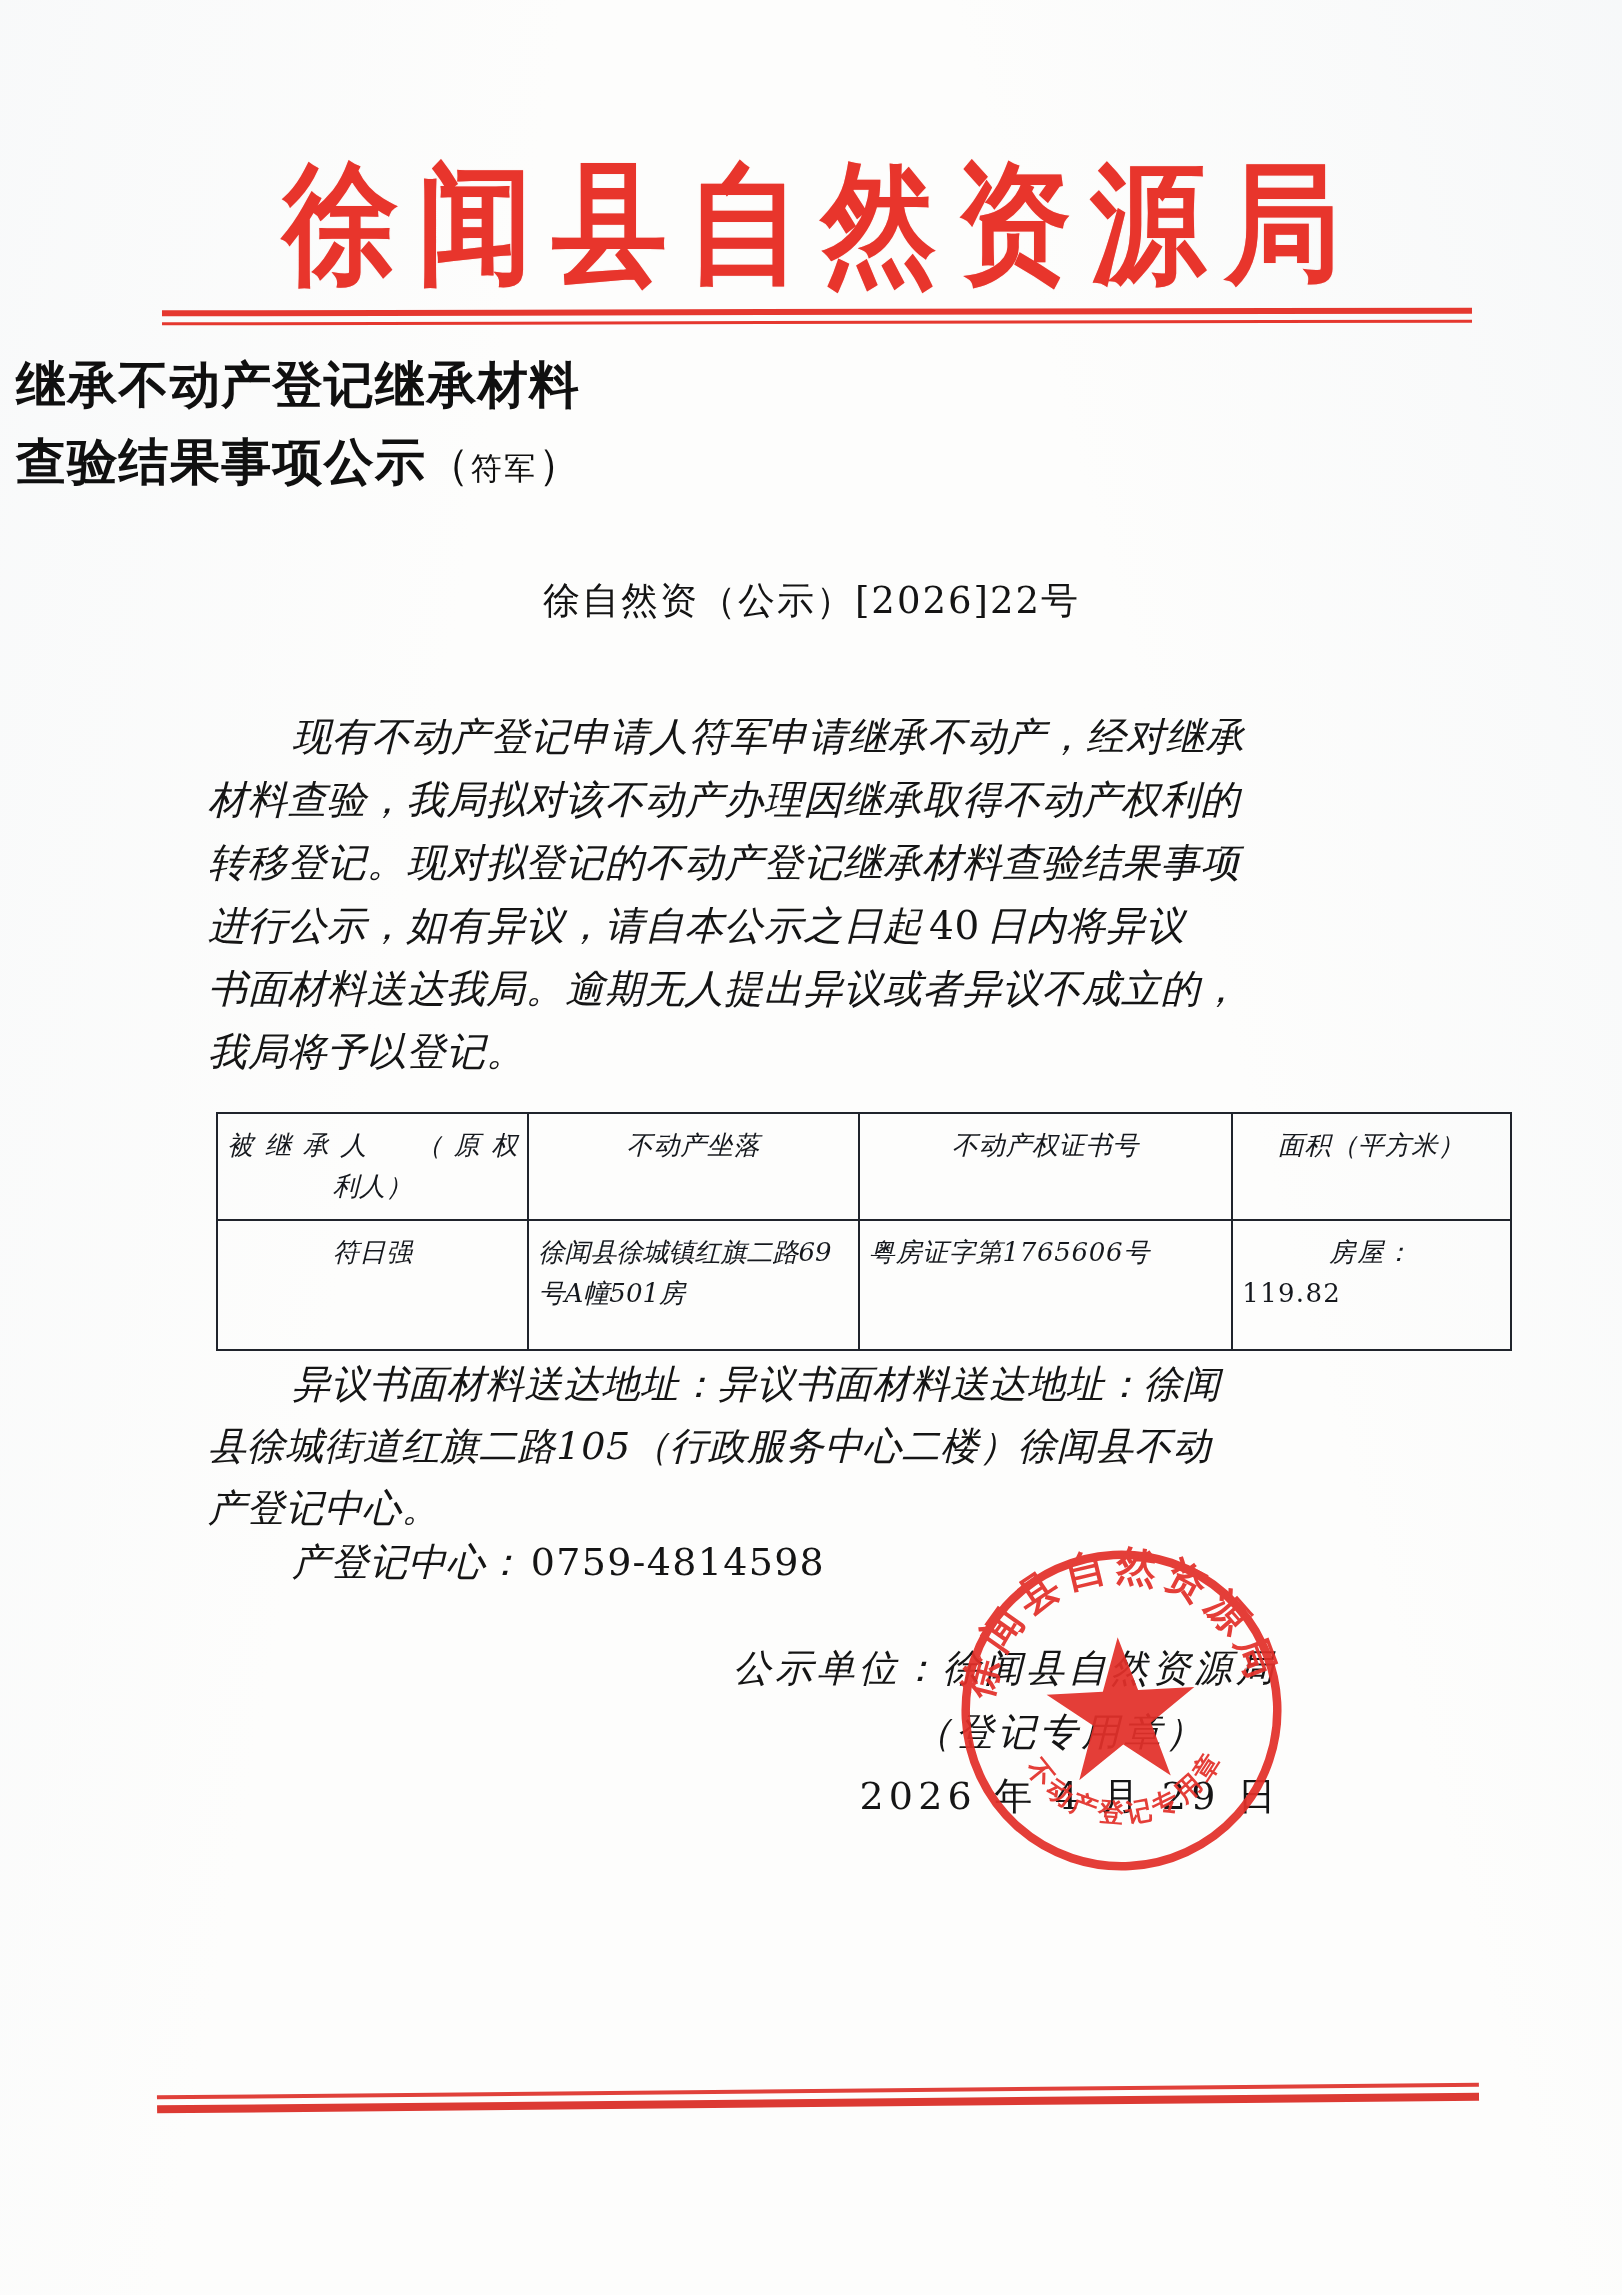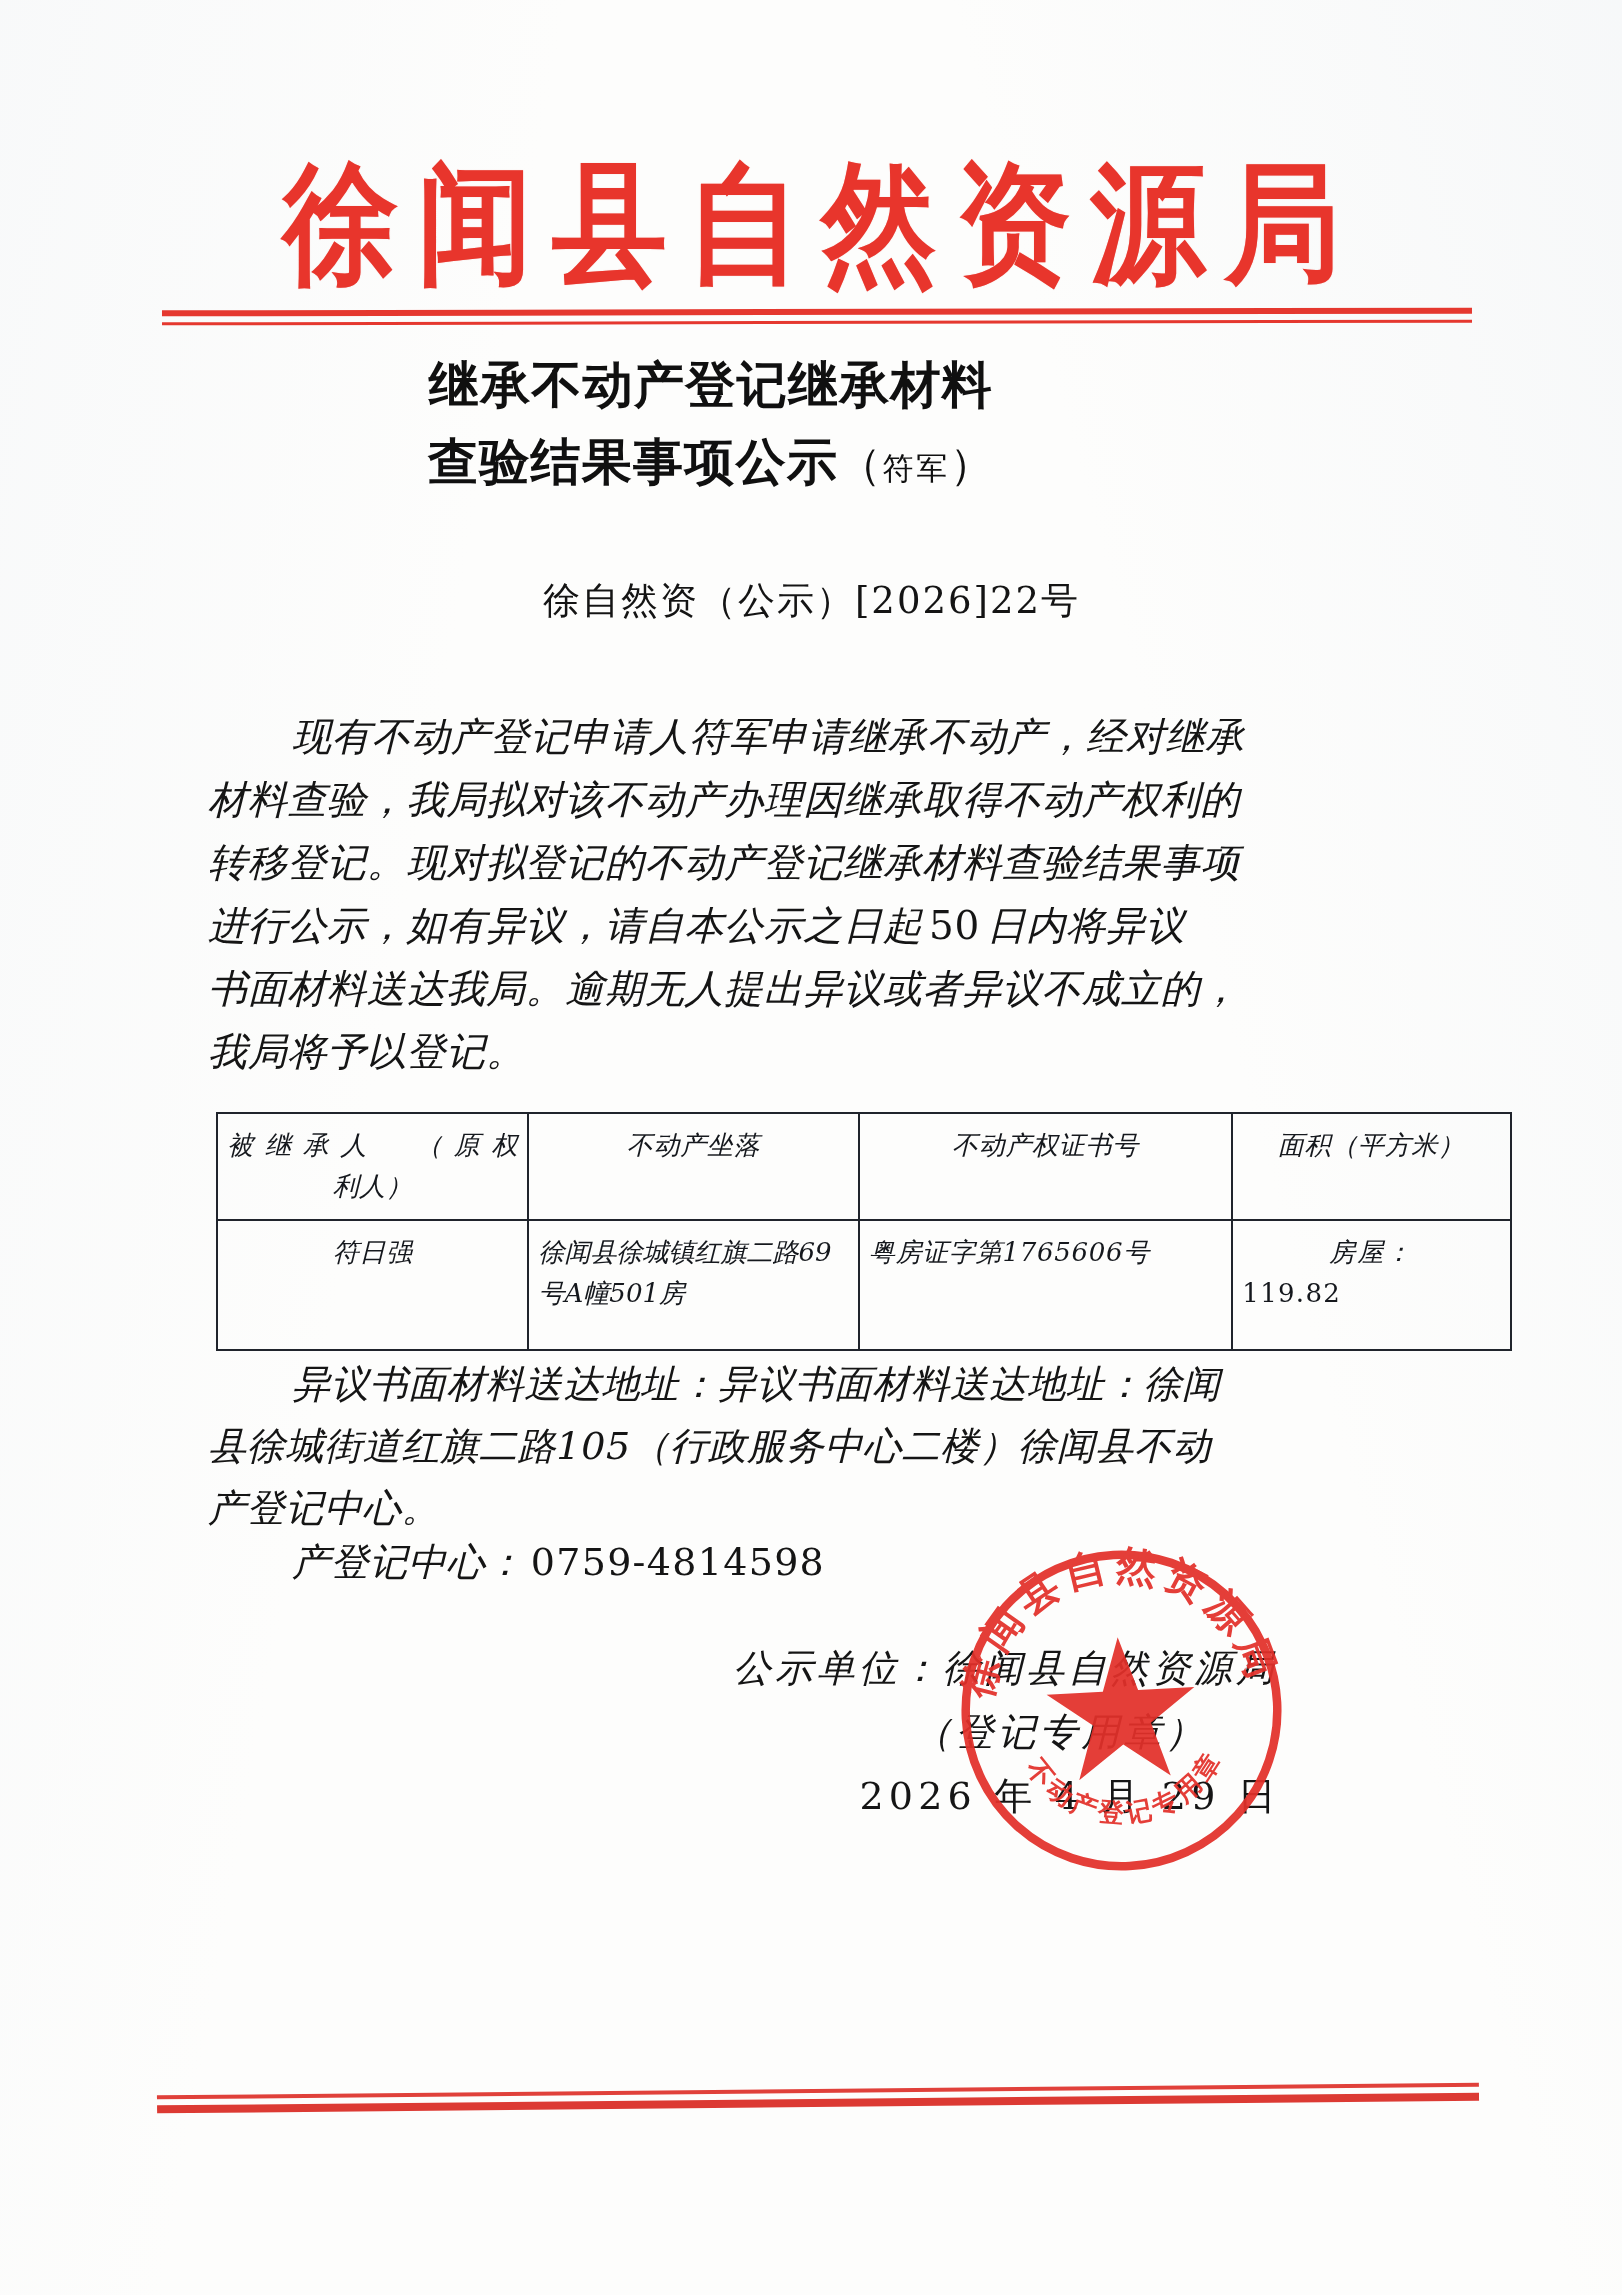--- a/index.html
+++ b/index.html
@@ -85,24 +85,24 @@
     height: 6.5px;
   }
   .rule-bottom .bar-thick {
     height: 7.2px;
     background: #dc3a33;
   }
 
   
   .doc-title {
     position: absolute;
-    left: 8px;
+    left: 16px;
     top: 347px;
     width: 1406px;
-    text-align: center;
+    text-align: left;
   }
   .doc-title-line {
     font-family: "DejaVu Sans", "Liberation Sans", sans-serif;
     font-weight: 700;
     font-size: 50px;
     line-height: 77px;
     letter-spacing: 1.3px;
     color: #101010;
     white-space: nowrap;
   }
@@ -324,21 +324,21 @@
     </div>
   </div>
 
   <div class="doc-number">徐自然资（公示）[2026]22号</div>
 
   <div class="body-block">
     <div class="body-line indent">现有不动产登记申请人符军申请继承不动产，经对继承</div>
     <div class="body-line">材料查验，我局拟对该不动产办理因继承取得不动产权利的</div>
     <div class="body-line">转移登记。现对拟登记的不动产登记继承材料查验结果事项</div>
     <div class="body-line">
-      <span>进行公示，如有异议，请自本公示之日起</span><span class="lat">50</span><span>日内将异议</span>
+      <span>进行公示，如有异议，请自本公示之日起</span><span class="lat">40</span><span>日内将异议</span>
     </div>
     <div class="body-line">书面材料送达我局。逾期无人提出异议或者异议不成立的，</div>
     <div class="body-line">我局将予以登记。</div>
   </div>
 
   <table class="info-table">
     <tbody>
       <tr class="th-row">
         <td class="col-a">
           <span class="hdr-justify">被继承人　（原权</span>

